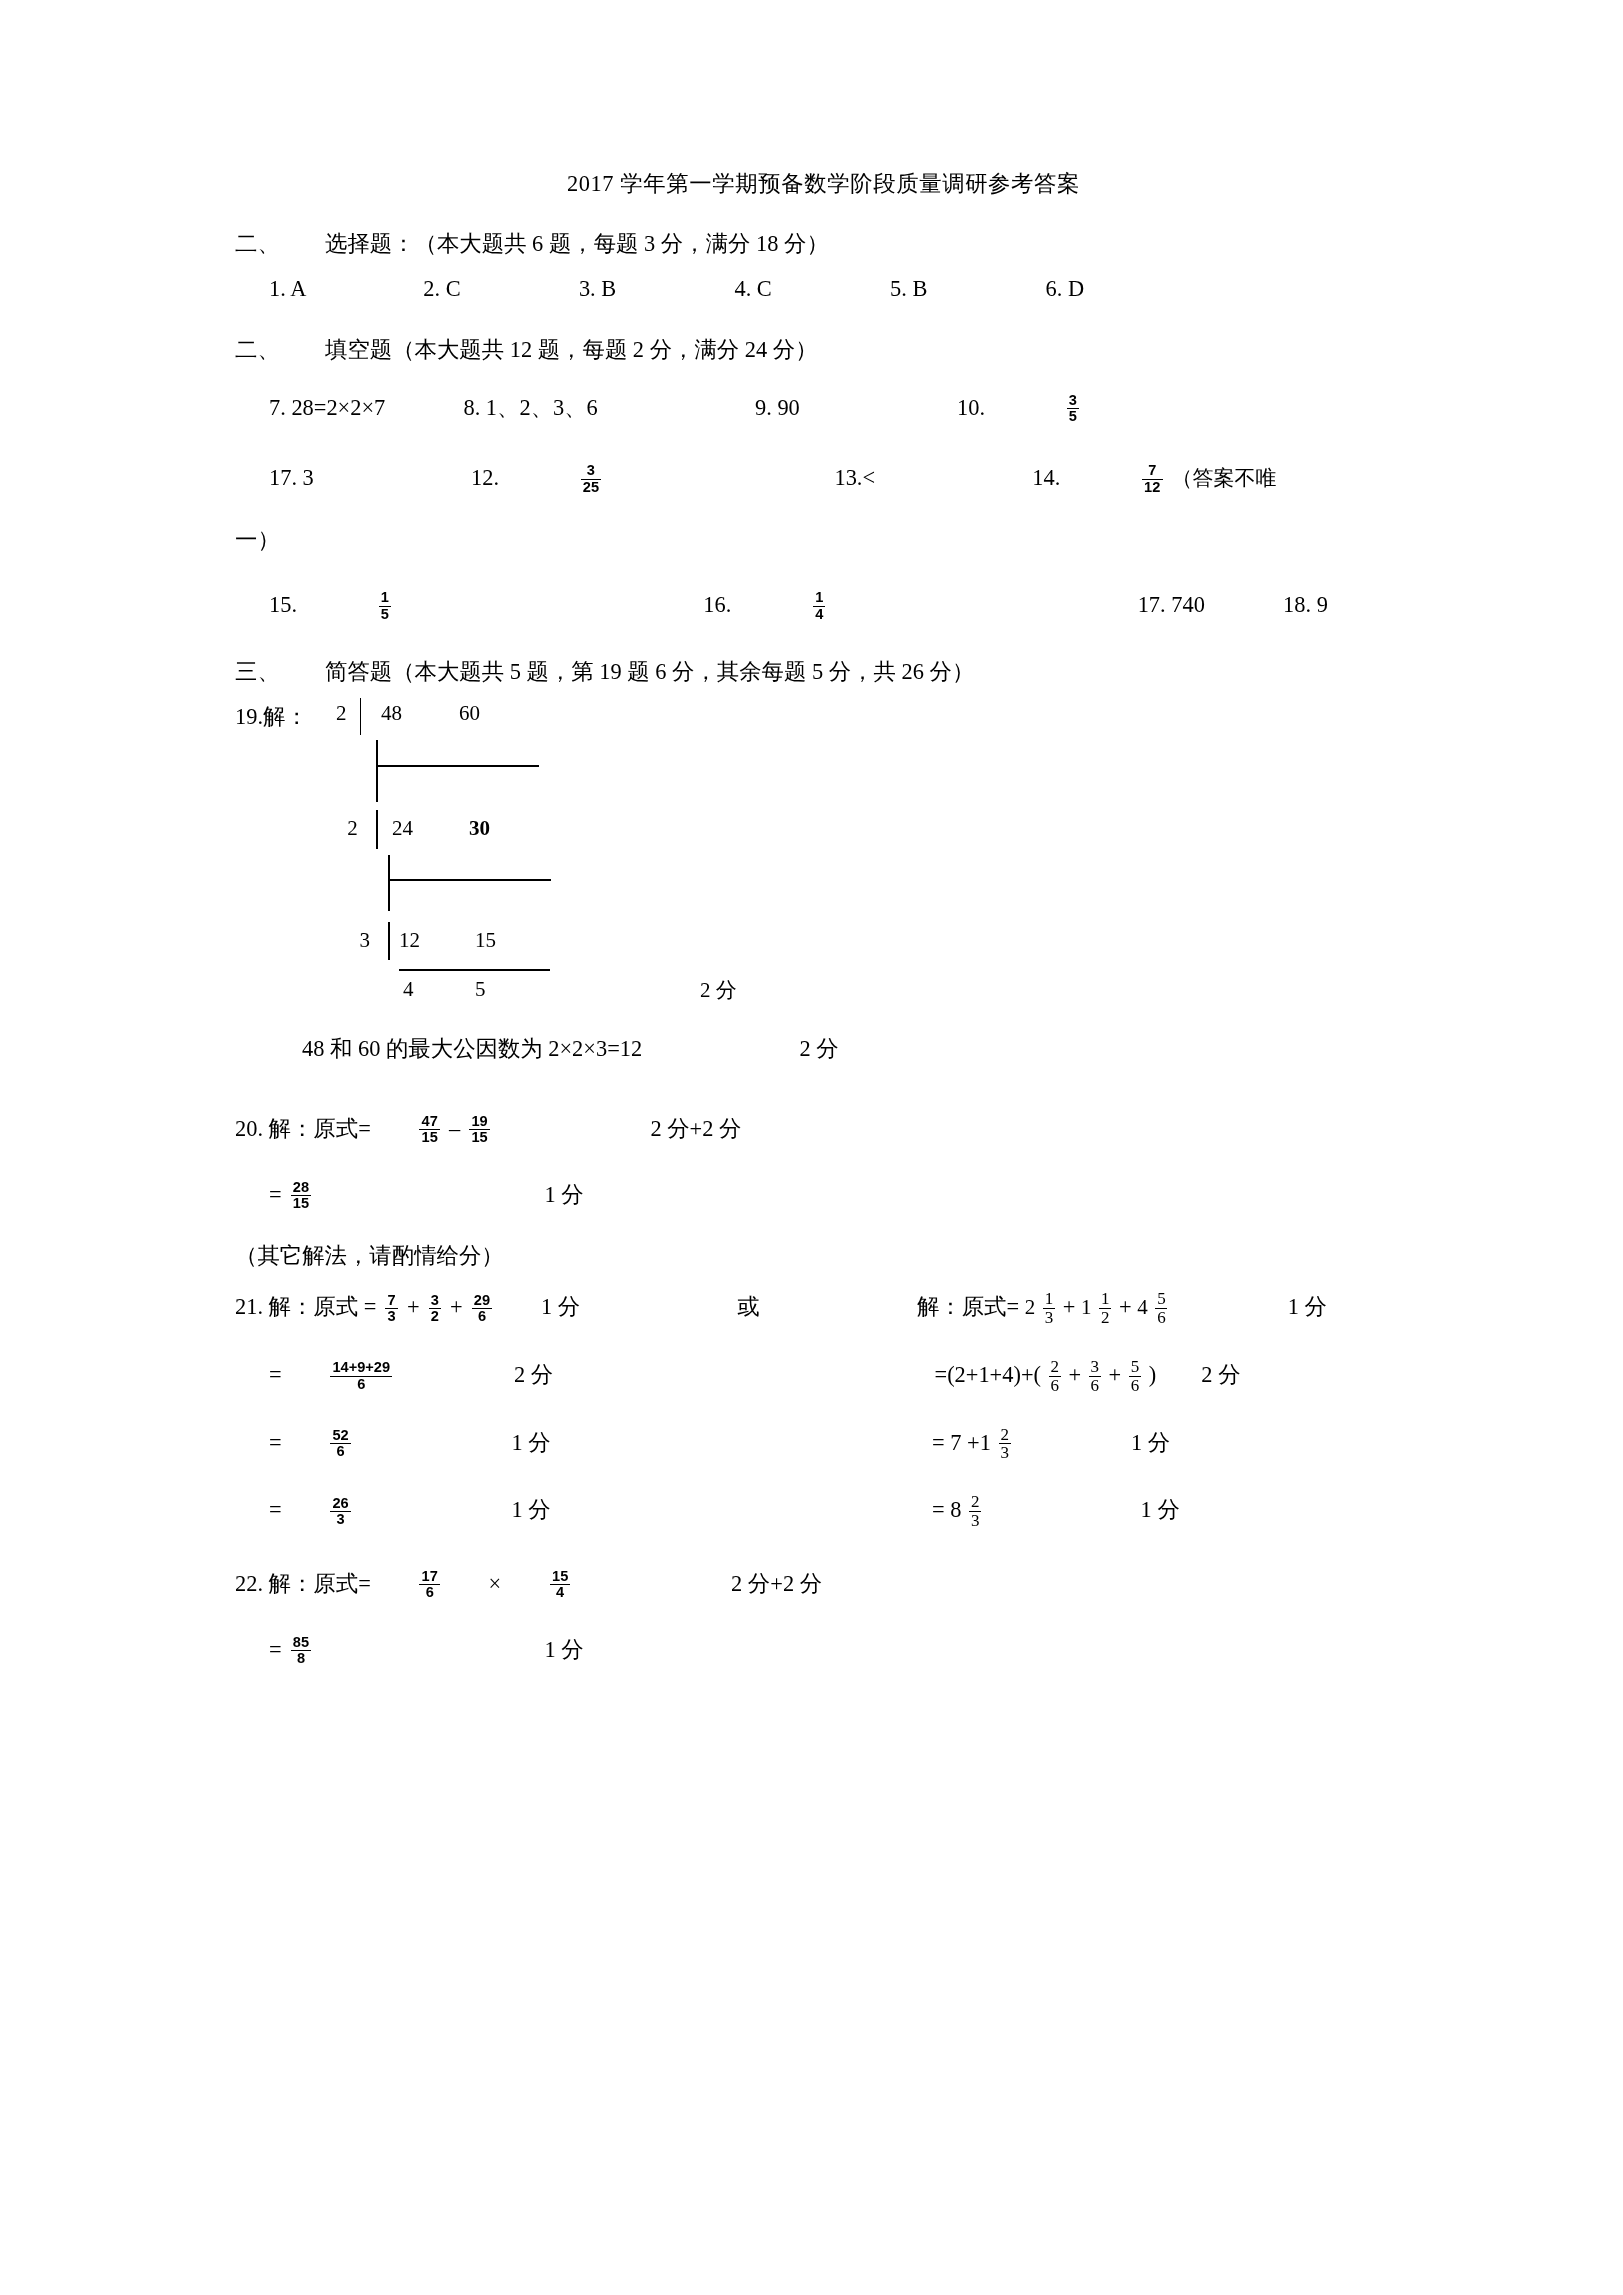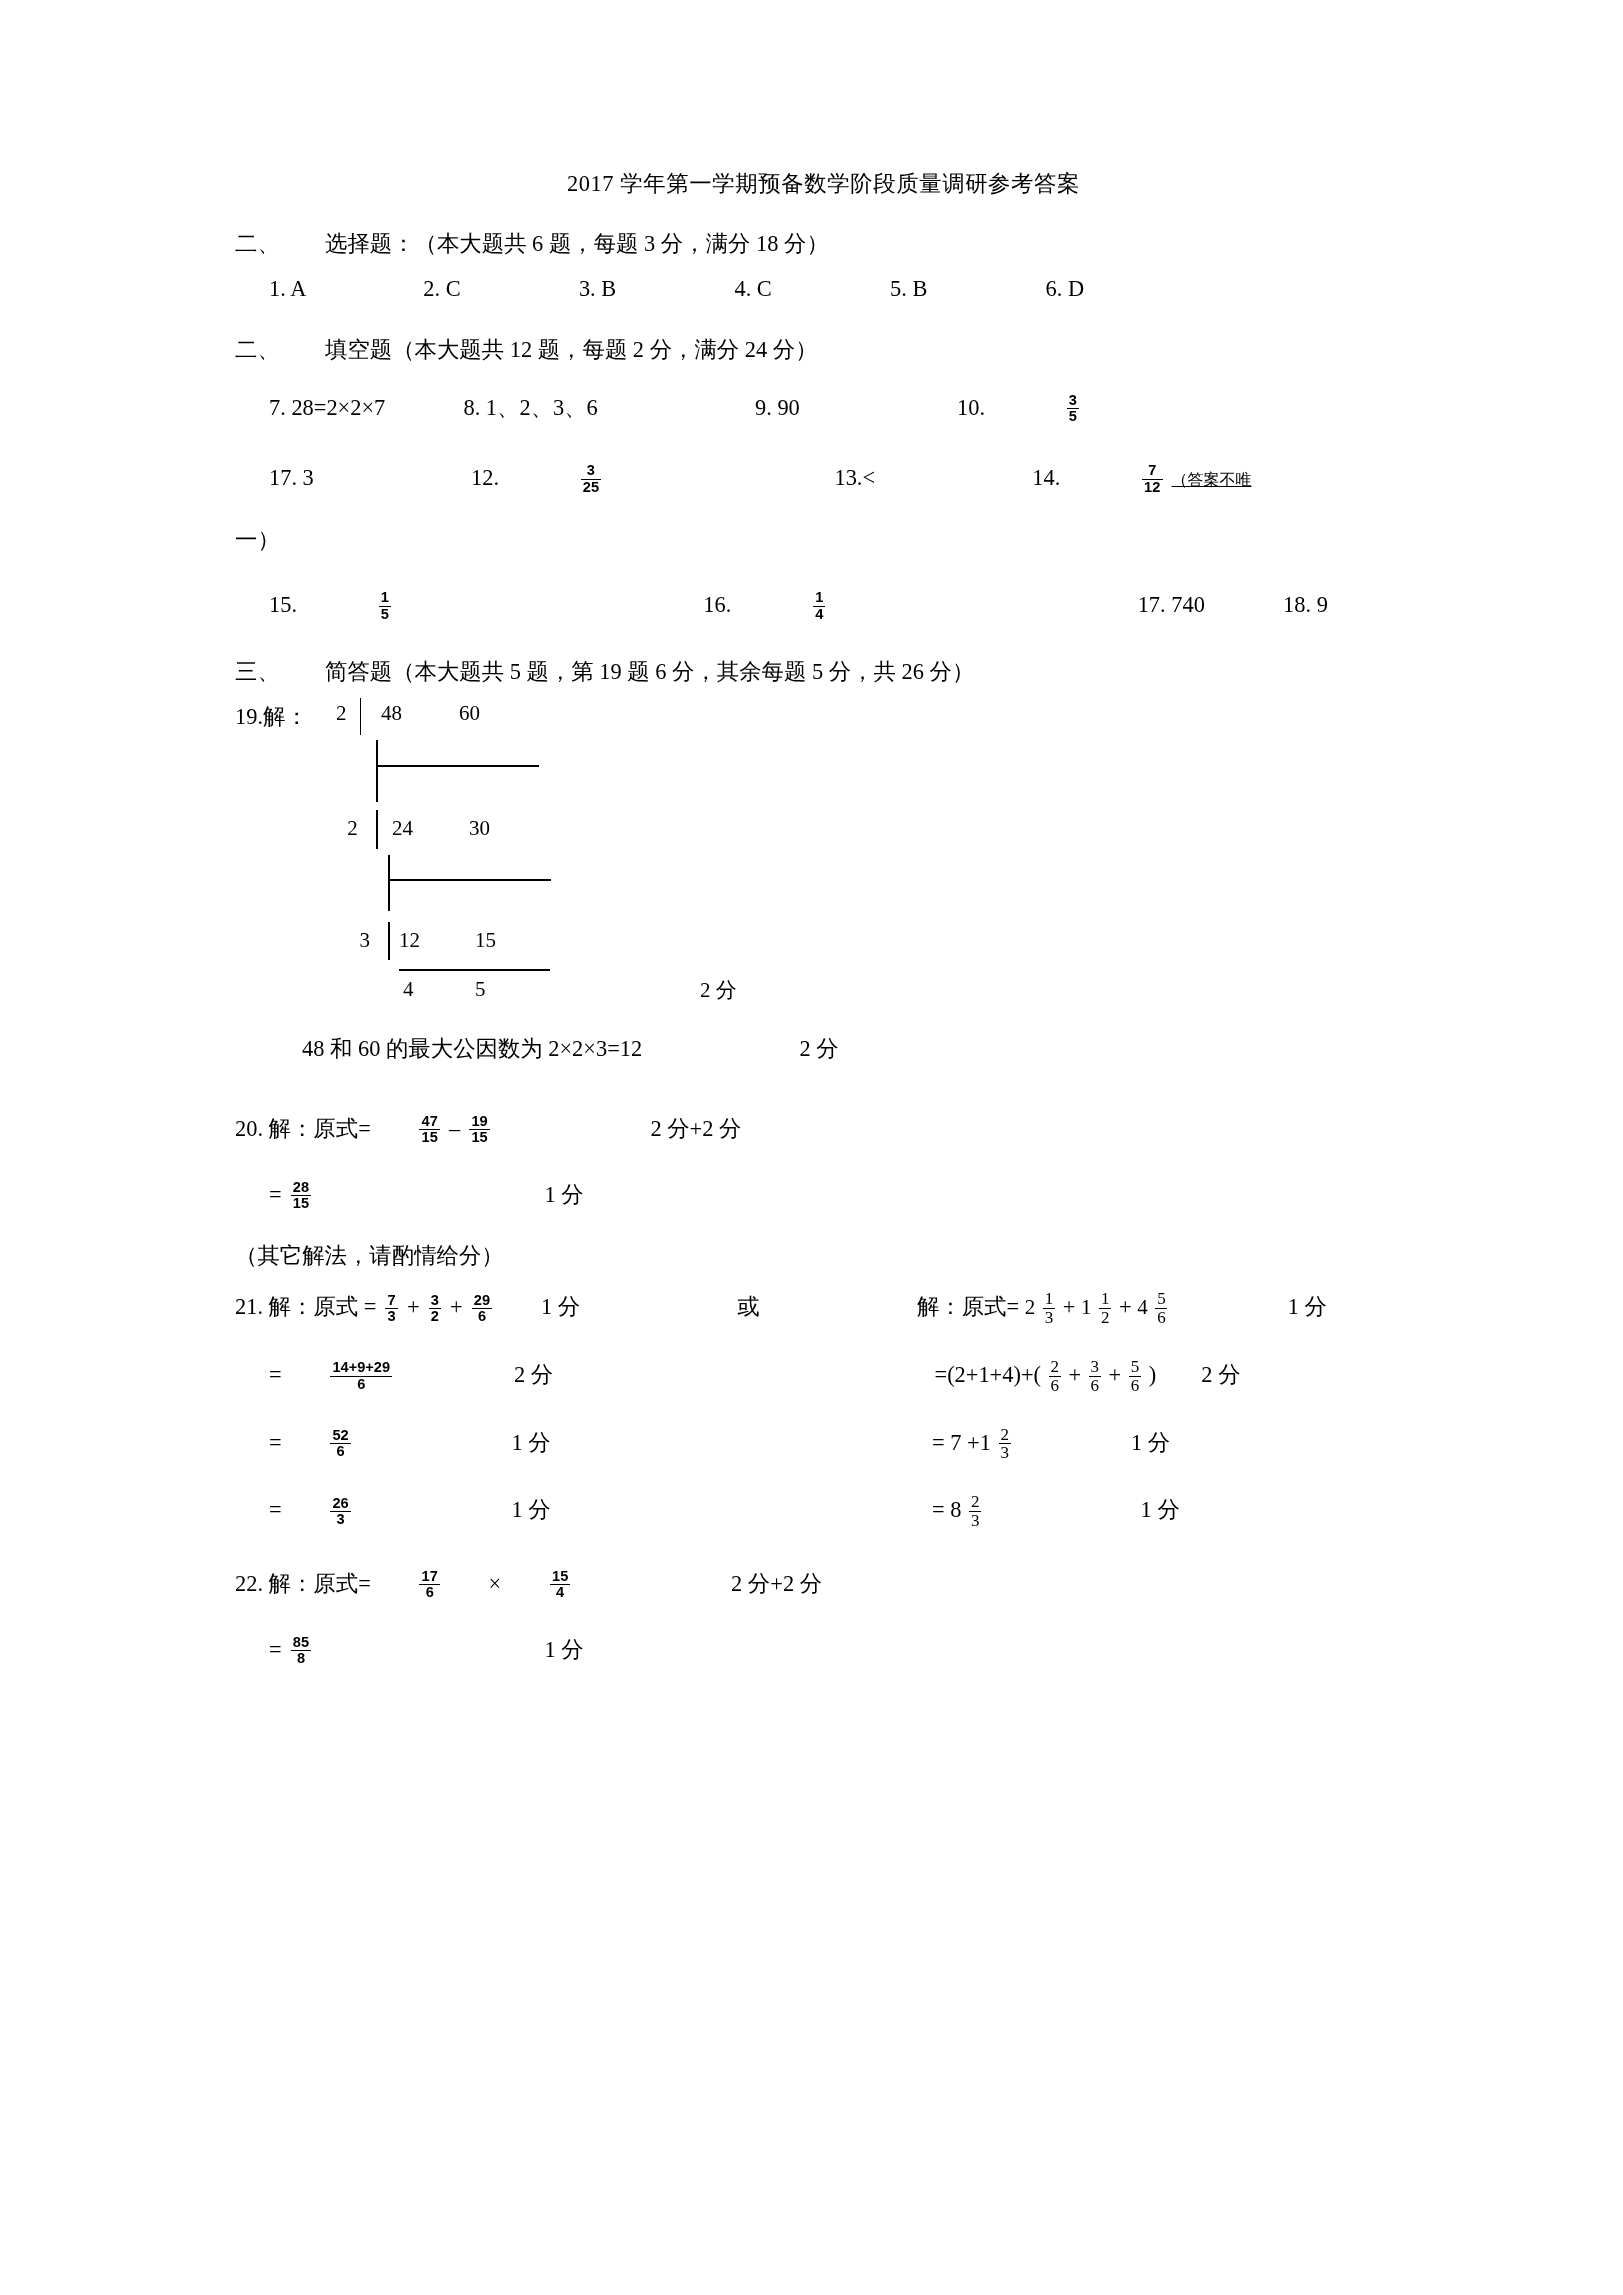--- a/index.html
+++ b/index.html
@@ -89,21 +89,21 @@
   .vbar {
     position: absolute;
     width: 1.7px;
     background: #000;
   }
   .hbar {
     position: absolute;
     height: 1.7px;
     background: #000;
   }
-  .paren { font-size: 16px; text-decoration: underline; }
+  .paren { font-size: 21px; }
 </style>
 </head>
 <body>
 
 <div class="page">
   <div class="doc">
 
     <div class="title">2017 学年第一学期预备数学阶段质量调研参考答案</div>
 
     <div class="line indent1">
@@ -214,21 +214,21 @@
       <div class="lrow" style="left:0px; top:0px;">2</div>
       <div class="vbar" style="left:23.5px; top:-3.4px; height:37px;"></div>
       <div class="lrow" style="left:45px; top:0px;">48</div>
       <div class="lrow" style="left:123px; top:0px;text-align:center;">60</div>
       <div class="vbar" style="left:40px; top:39px; height:62px;"></div>
       <div class="hbar" style="left:40px; top:64px; width:163px;"></div>
 
       <div class="lrow" style="left:11.2px; top:115px;">2</div>
       <div class="vbar" style="left:40px; top:109px; height:39px;"></div>
       <div class="lrow" style="left:56px; top:115px;">24</div>
-      <div class="lrow" style="left:133px; top:115px;">30</div>
+      <div class="lrow" style="left:133px; top:115px;font-weight:bold;">30</div>
       <div class="vbar" style="left:52px; top:154px; height:56px;"></div>
       <div class="hbar" style="left:52px; top:178px; width:163px;"></div>
 
       <div class="lrow" style="left:23.5px; top:227px;">3</div>
       <div class="vbar" style="left:52px; top:221px; height:38px;"></div>
       <div class="lrow" style="left:63px; top:227px;">12</div>
       <div class="lrow" style="left:139px; top:227px;">15</div>
       <div class="hbar" style="left:63px; top:268px; width:151px;"></div>
 
       <div class="lrow" style="left:67px; top:276px;">4</div>

